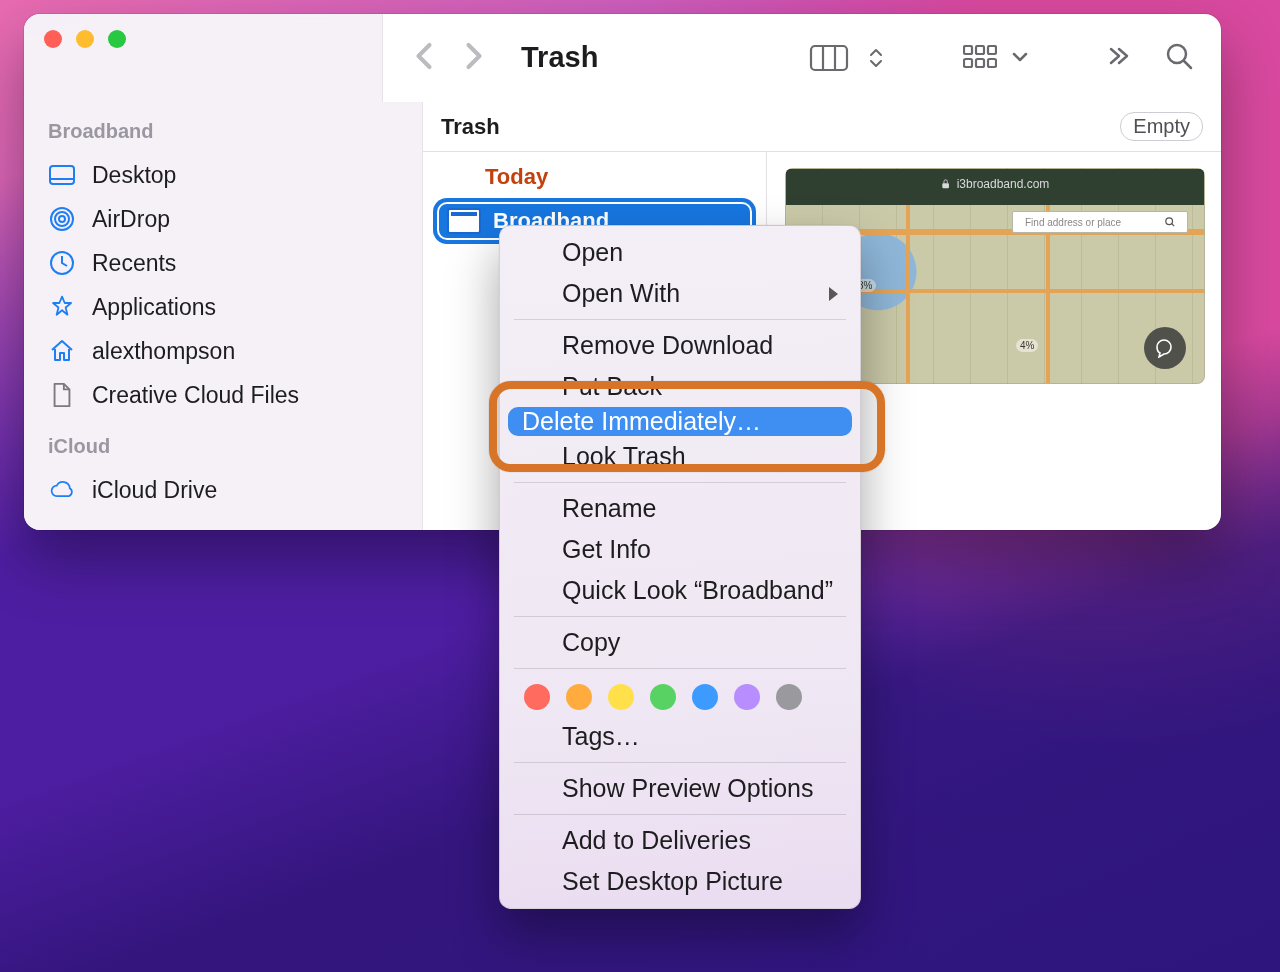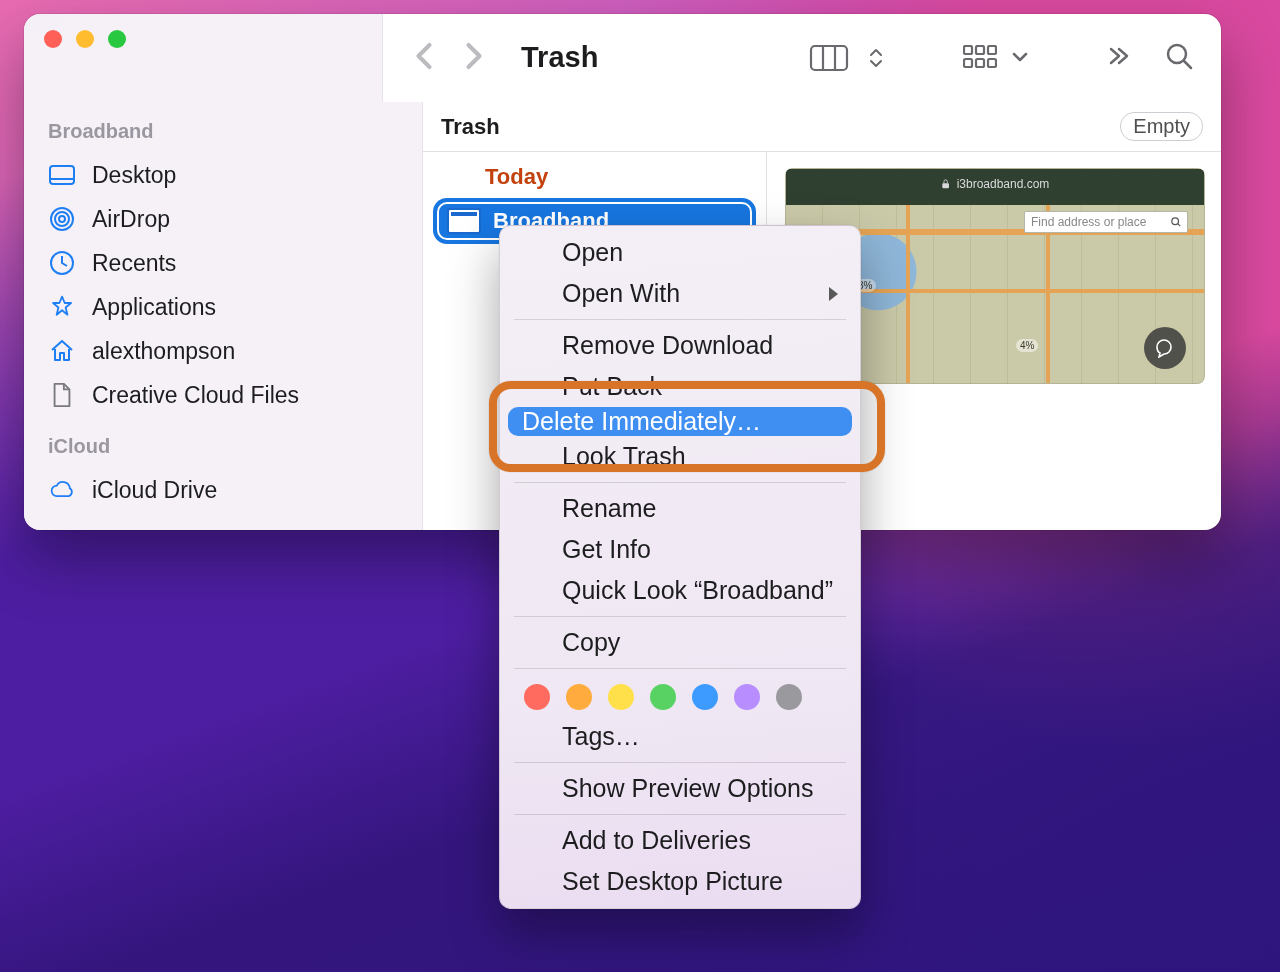--- a/index.html
+++ b/index.html
@@ -91,21 +91,21 @@
     background:
       radial-gradient(circle at 22% 48%,#8fb7d9 0 38px,transparent 39px),
       linear-gradient(#304030,#304030) 0 0/100% 36px no-repeat,
       repeating-linear-gradient(90deg,#cac9a8 0 36px,#bdbd99 36px 37px),
       repeating-linear-gradient(0deg,#cac9a8 0 36px,#bdbd99 36px 37px),
       #d8d7b8;
     position:relative;border:1px solid rgba(0,0,0,0.1);
   }
   .preview-url{position:absolute;top:8px;left:50%;transform:translateX(-50%);display:flex;align-items:center;gap:6px;color:#d9d9dc;font-size:12px;}
   .preview-url svg{width:10px;height:10px;}
-  .preview-search{position:absolute;top:42px;right:16px;width:150px;height:20px;background:#fff;border:1px solid #b5b5a8;border-radius:2px;display:flex;align-items:center;padding:0 6px;font-size:12px;color:#888;}
+  .preview-search{position:absolute;top:42px;right:16px;width:150px;height:20px;background:#fff;border:1px solid #b5b5a8;border-radius:2px;display:flex;align-items:center;padding:0 12px;font-size:10px;color:#888;}
   .preview-search svg{width:10px;height:10px;margin-left:auto;color:#555;}
   .preview-chat{position:absolute;bottom:14px;right:18px;width:42px;height:42px;border-radius:50%;background:rgba(60,60,60,0.85);display:flex;align-items:center;justify-content:center;color:#fff;}
   .preview-pct{position:absolute;font-size:10px;color:#3a3a2a;background:rgba(255,255,255,0.5);border-radius:8px;padding:1px 4px;}
   .preview-roads{position:absolute;background:#e5a455;}
 
   
   .ctx-menu{
     position:absolute;left:499px;top:225px;width:360px;
     background:linear-gradient(175deg,#f4eff6 0%,#efe7f3 70%,#eadcf1 100%);
     border-radius:12px;border:1px solid rgba(0,0,0,0.12);

